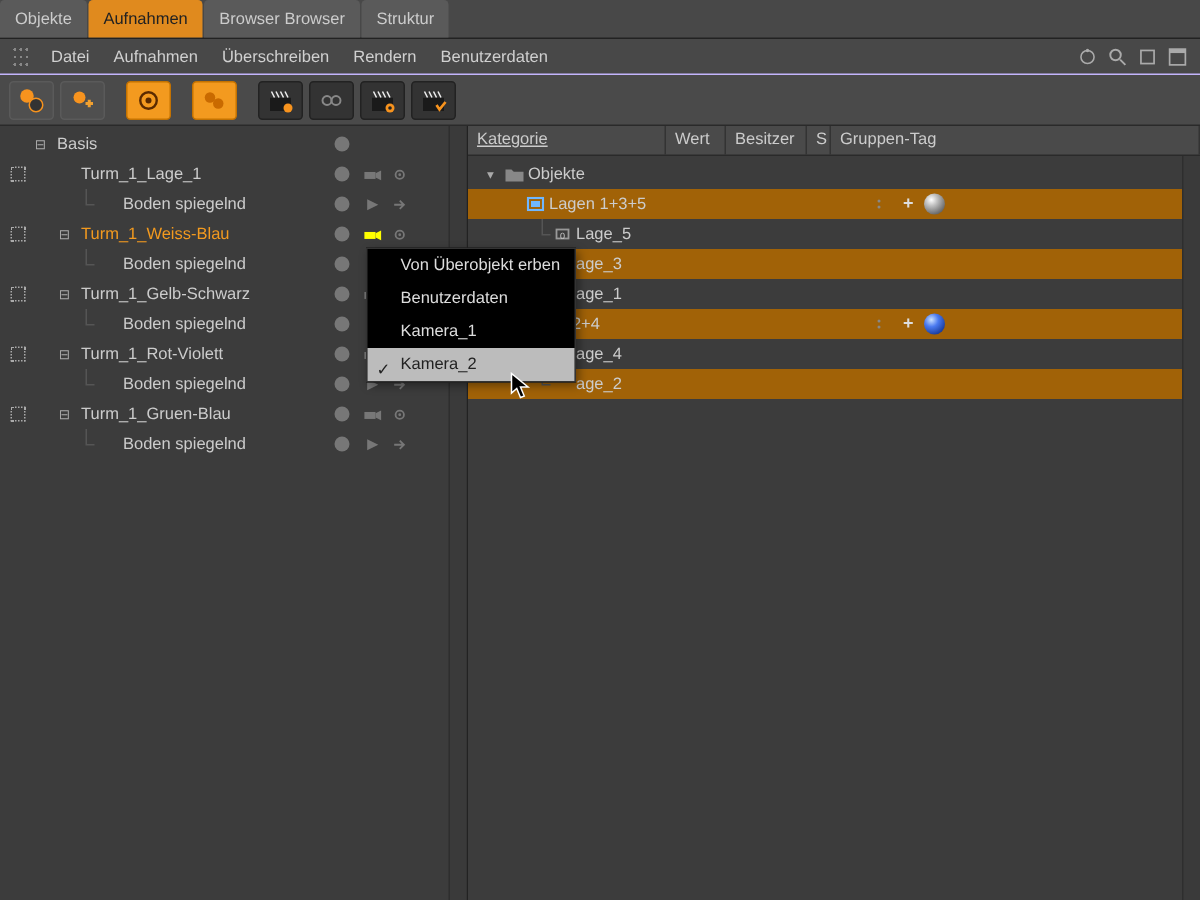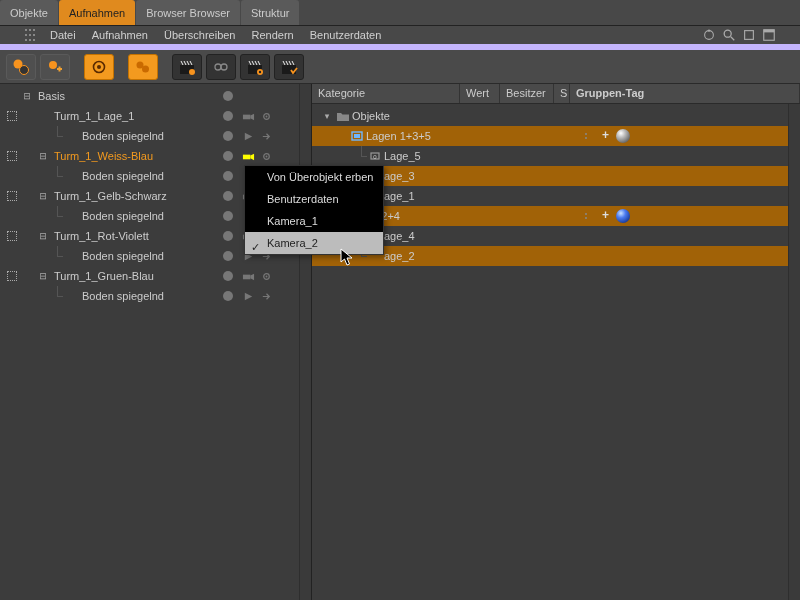--- a/index.html
+++ b/index.html
@@ -4,21 +4,21 @@
 <style>
   * { box-sizing: border-box; margin: 0; padding: 0; user-select: none; }
   html, body { width: 800px; height: 600px; overflow: hidden; font-family: Arial, sans-serif; font-size: 11px; color: #b0b0b0; background: #3a3a3a; }
   
   
   .tabs { display: flex; background: #484848; height: 26px; border-bottom: 1px solid #222; }
   .tab { padding: 5px 10px 0 10px; height: 25px; line-height: 16px; background: #5a5a5a; margin-right: 1px; border-top-left-radius: 3px; border-top-right-radius: 3px; color: #ccc; cursor: pointer; }
   .tab.active { background: #e08a1e; color: #222; font-weight: normal; }
   
   
-  .menubar { display: flex; align-items: center; height: 24px; background: #484848; padding: 0 24px; border-bottom: 6px solid #c4b5fd; }
+  .menubar { display: flex; align-items: center; height: 24px; background: #484848; padding: 0 8px; border-bottom: 1px solid #c4b5fd; }
   .grip { width: 12px; height: 14px; margin-right: 6px; background:
     radial-gradient(circle at 2px 2px, #888 1px, transparent 1px),
     radial-gradient(circle at 6px 2px, #888 1px, transparent 1px),
     radial-gradient(circle at 10px 2px, #888 1px, transparent 1px),
     radial-gradient(circle at 2px 7px, #888 1px, transparent 1px),
     radial-gradient(circle at 6px 7px, #888 1px, transparent 1px),
     radial-gradient(circle at 10px 7px, #888 1px, transparent 1px),
     radial-gradient(circle at 2px 12px, #888 1px, transparent 1px),
     radial-gradient(circle at 6px 12px, #888 1px, transparent 1px),
     radial-gradient(circle at 10px 12px, #888 1px, transparent 1px);
@@ -54,25 +54,25 @@
   .row-dot { width: 10px; height: 10px; border-radius: 50%; background: #777; margin-right: 8px; }
   .row-icons { width: 70px; display: flex; align-items: center; gap: 4px; }
   .mini-icon { width: 14px; height: 14px; display: inline-flex; align-items: center; justify-content: center; }
   .mini-icon svg { width: 13px; height: 13px; }
   .row-sel-gutter { width: 16px; display: inline-flex; align-items: center; justify-content: center; }
   .sel-square { width: 10px; height: 10px; border: 1px dotted #aaa; }
   
   
   .col-head { display: flex; height: 20px; background: #4a4a4a; border-bottom: 1px solid #2a2a2a; }
   .col-head > div { padding: 3px 6px; border-right: 1px solid #333; color: #ccc; white-space: nowrap; overflow: hidden; }
-  .c-cat { width: 148px; }
+  .c-cat { width: 132px; text-decoration: underline; }
   .c-wert { width: 40px; }
   .c-bes { width: 54px; }
   .c-s { width: 16px; }
-  .c-grp { flex: 1; font-weight: bold; }
+  .c-grp { flex: 1; }
   
   .cat-tree { padding: 2px 0; position: relative; }
   .cat-row { display: flex; align-items: center; height: 20px; cursor: pointer; }
   .cat-row.alt { background: #a16207; }
   .cat-indent { display: inline-block; height: 20px; }
   .cat-icon { width: 14px; height: 14px; display: inline-flex; align-items: center; justify-content: center; margin-right: 2px; }
   .cat-label { flex: 0 0 auto; line-height: 20px; color: #ccc; }
   .cat-right { margin-left: auto; display: flex; align-items: center; }
   .sdots { width: 12px; height: 14px; display: inline-flex; flex-direction: column; align-items: center; justify-content: center; gap: 2px; }
   .sdots i { width: 2px; height: 2px; background: #888; border-radius: 50%; }

